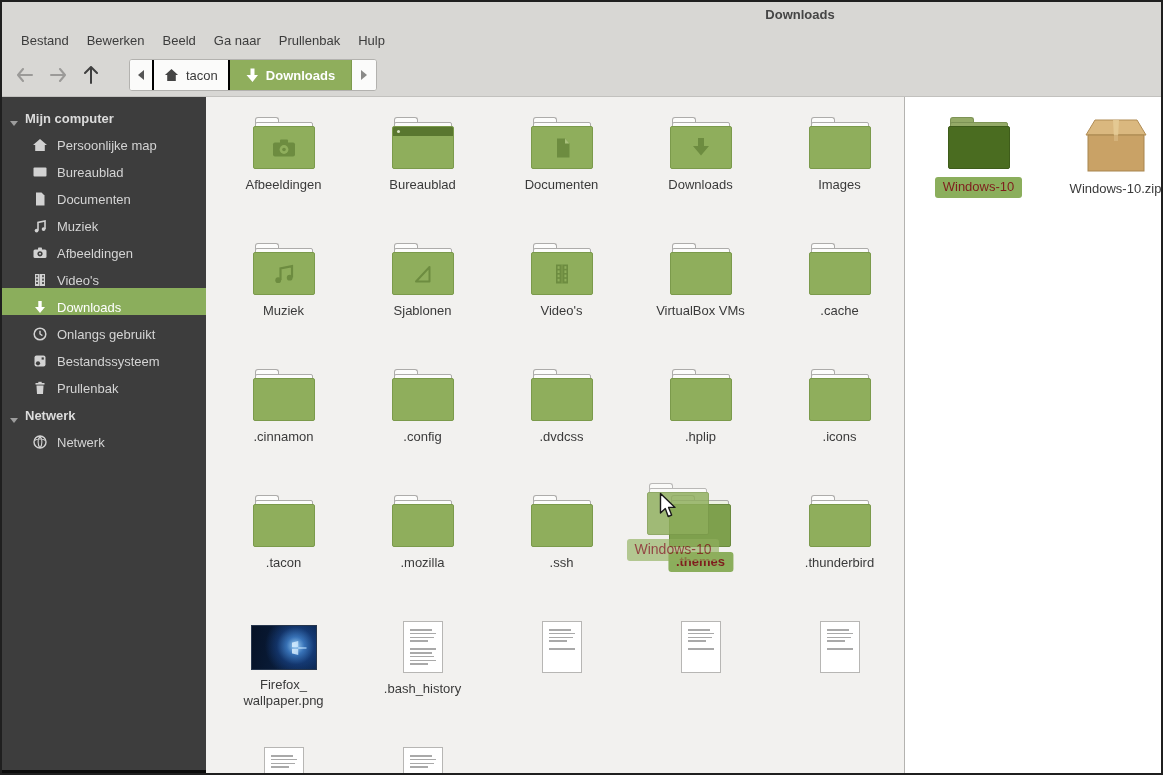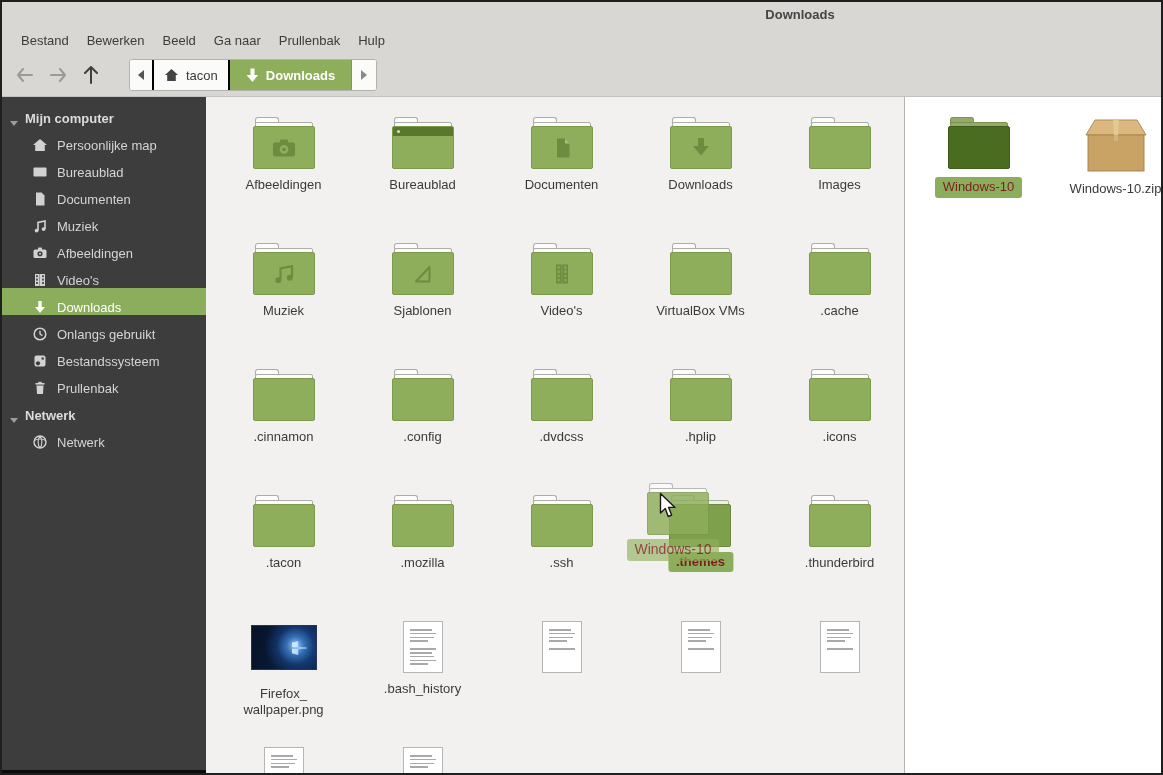--- a/index.html
+++ b/index.html
@@ -456,21 +456,21 @@
     <div class="cell">
       <div class="ficon">
           <div class="tab"></div>
           <div class="back"></div>
           <div class="front"></div>
         </div>
       <div class="label">.thunderbird</div>
     </div>
     <div class="cell">
       <div class="imgthumb"></div>
-      <div class="label" style="margin-top:16px;">
+      <div class="label" style="margin-top:7px;">
         <div>Firefox_</div>
         <div>wallpaper.png</div>
       </div>
     </div>
     <div class="cell">
       <div class="txticon">
         <div class="ln w2"></div>
           <div class="ln w1"></div>
           <div class="ln w3"></div>
           <div class="ln w4"></div>

